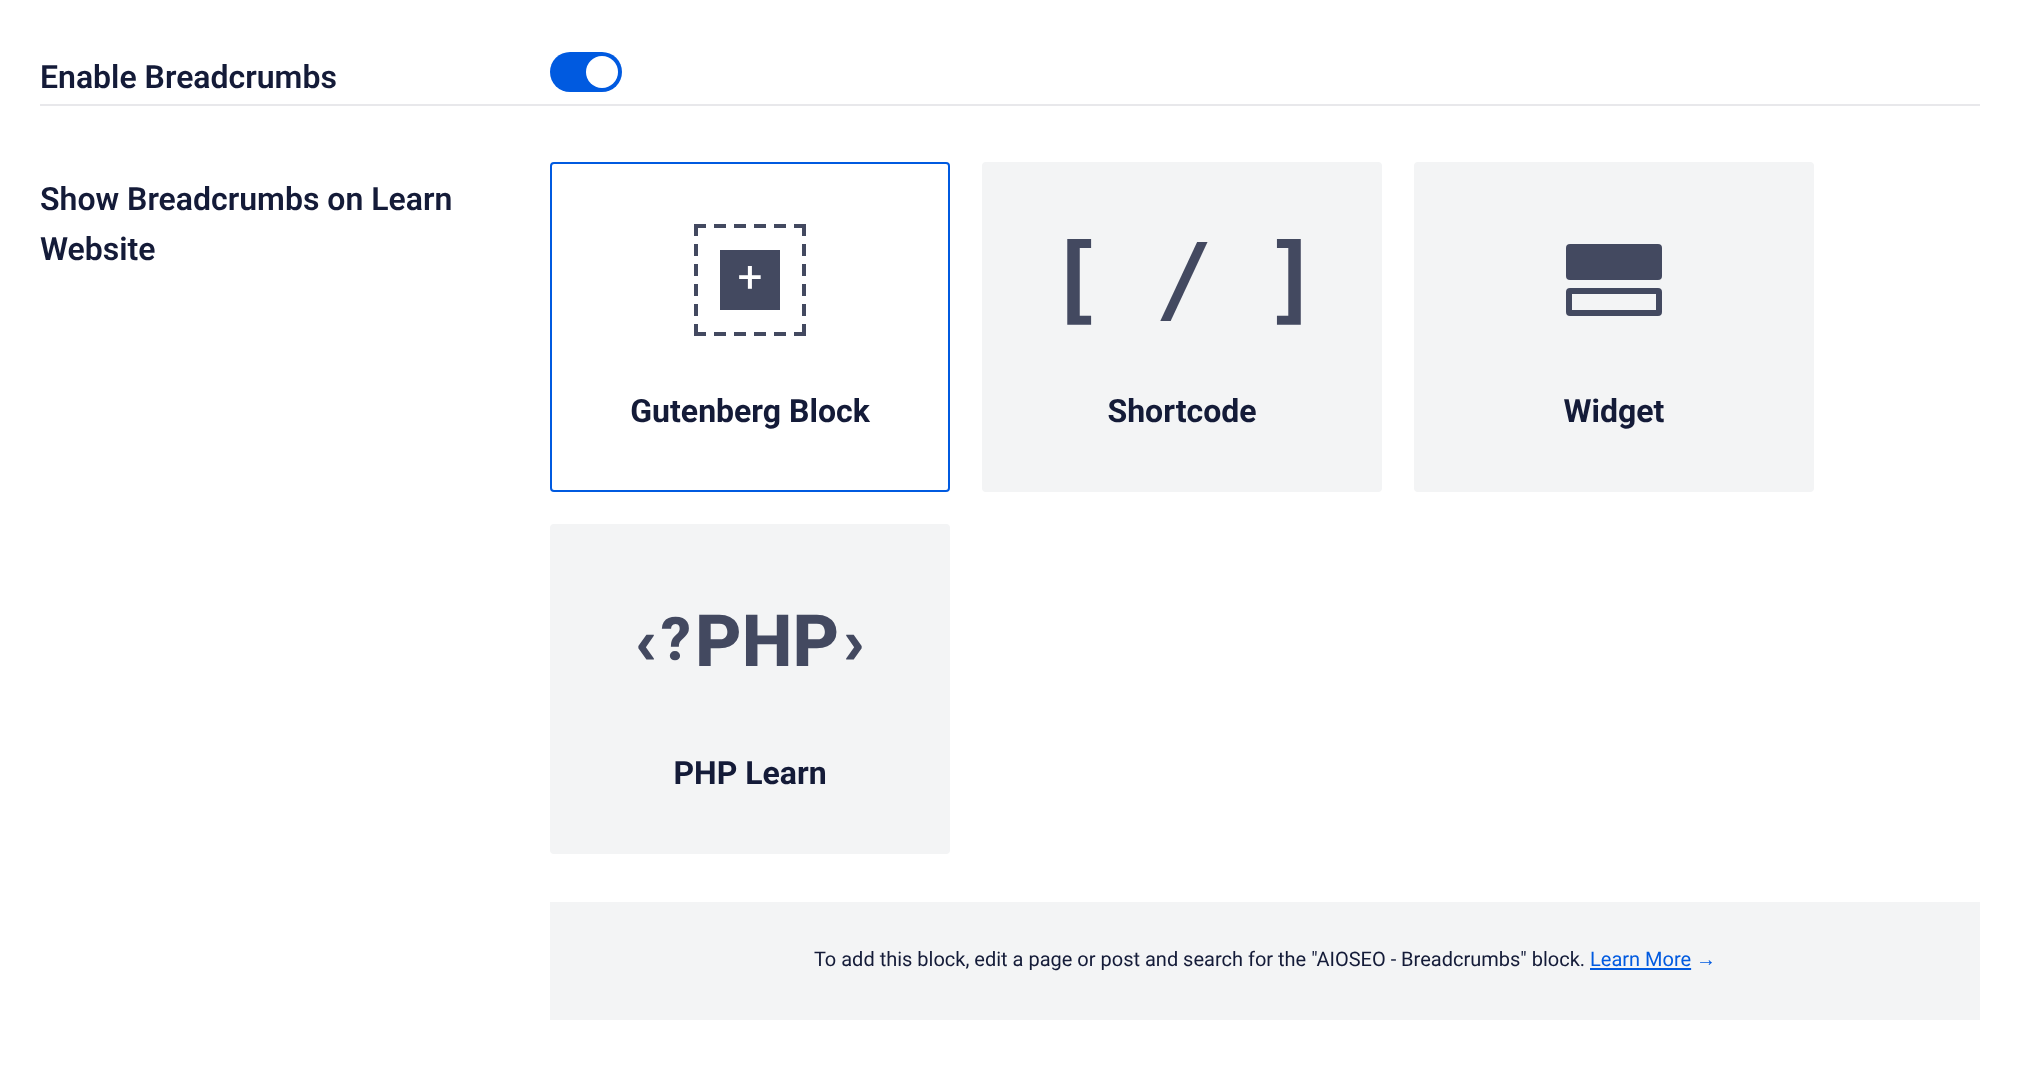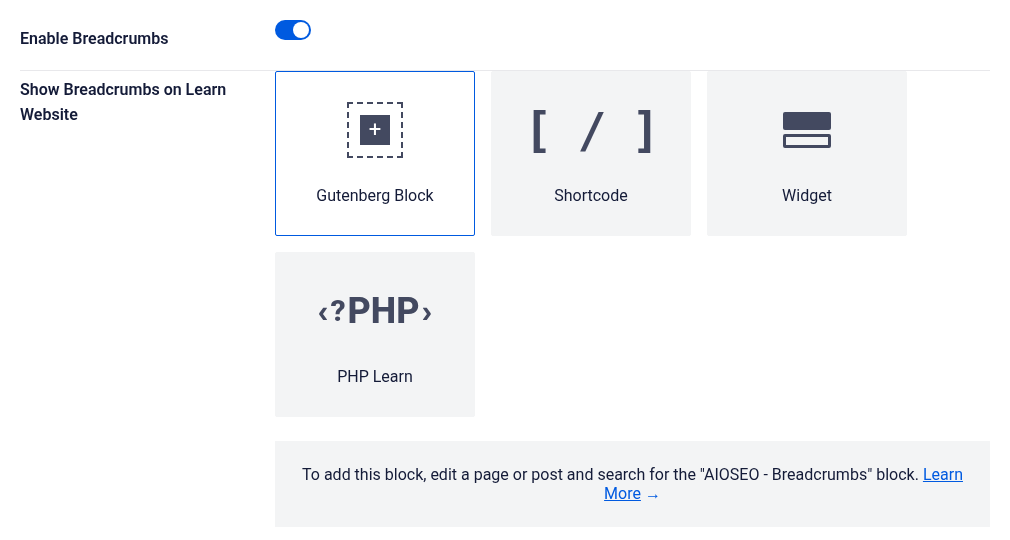--- a/index.html
+++ b/index.html
@@ -23,21 +23,22 @@
     font-size: 16px;
     color: #141B38;
     line-height: 1.6;
     padding-top: 6px;
   }
   .content-col {
     flex: 1;
   }
   .border-row {
     border-bottom: 1px solid #E8E8EB;
-    padding-bottom: 18px;
+    margin-bottom: 28px;
+    align-items: center;
   }
   
   .toggle {
     width: 36px;
     height: 20px;
     background: #005AE0;
     border-radius: 20px;
     position: relative;
     cursor: pointer;
   }
@@ -68,21 +69,21 @@
     justify-content: center;
     cursor: pointer;
     gap: 28px;
   }
   .card.selected {
     background: #ffffff;
     border: 1px solid #005AE0;
   }
   .card-label {
     font-size: 16px;
-    font-weight: 400;
+    font-weight: 700;
     color: #141B38;
   }
   .icon-area {
     height: 56px;
     display: flex;
     align-items: center;
     justify-content: center;
   }
 
   
@@ -157,21 +158,21 @@
     font-size: 36px;
     font-weight: 800;
   }
 
   
   .info-banner {
     margin-top: 24px;
     background: #F3F4F5;
     padding: 24px 20px;
     text-align: center;
-    font-size: 16px;
+    font-size: 10px;
     color: #141B38;
   }
   .info-banner a {
     color: #005AE0;
     text-decoration: underline;
   }
   .info-banner .arrow {
     color: #005AE0;
     text-decoration: none;
   }

